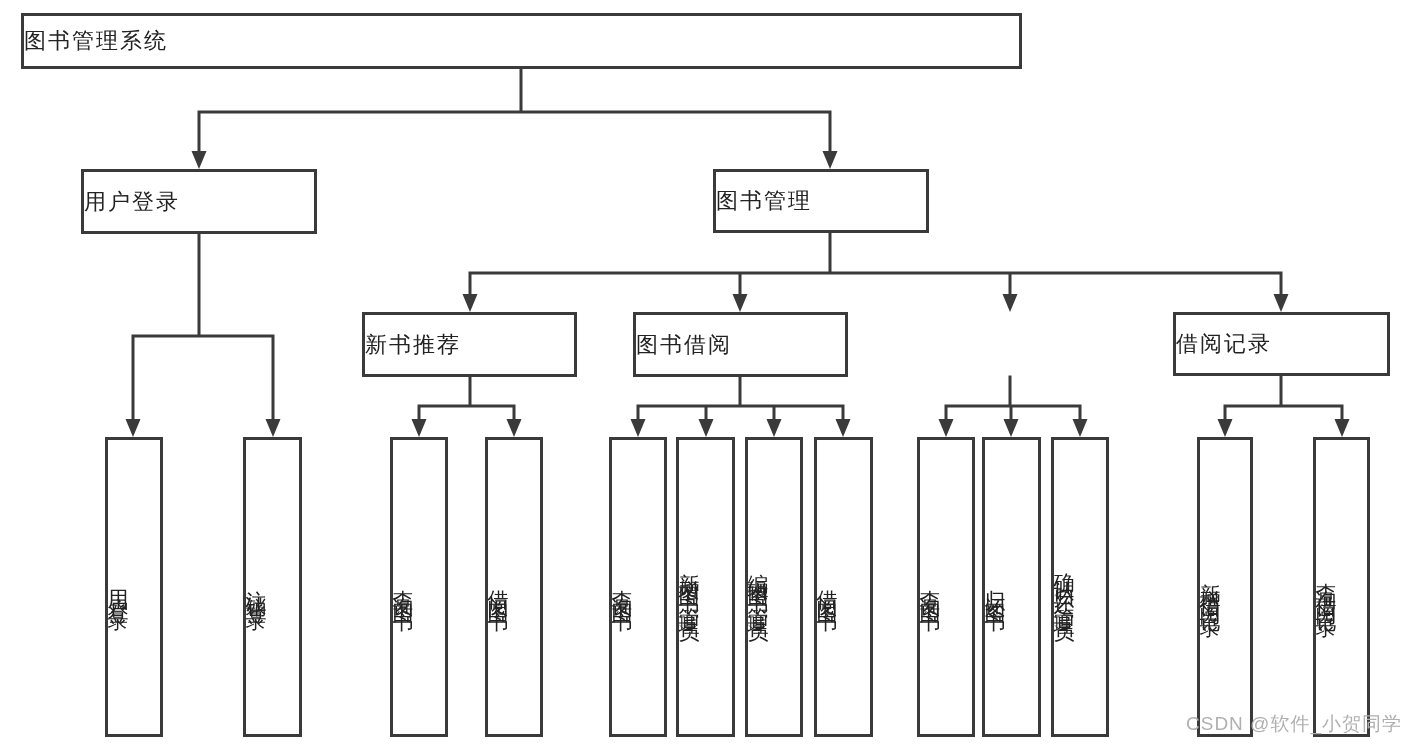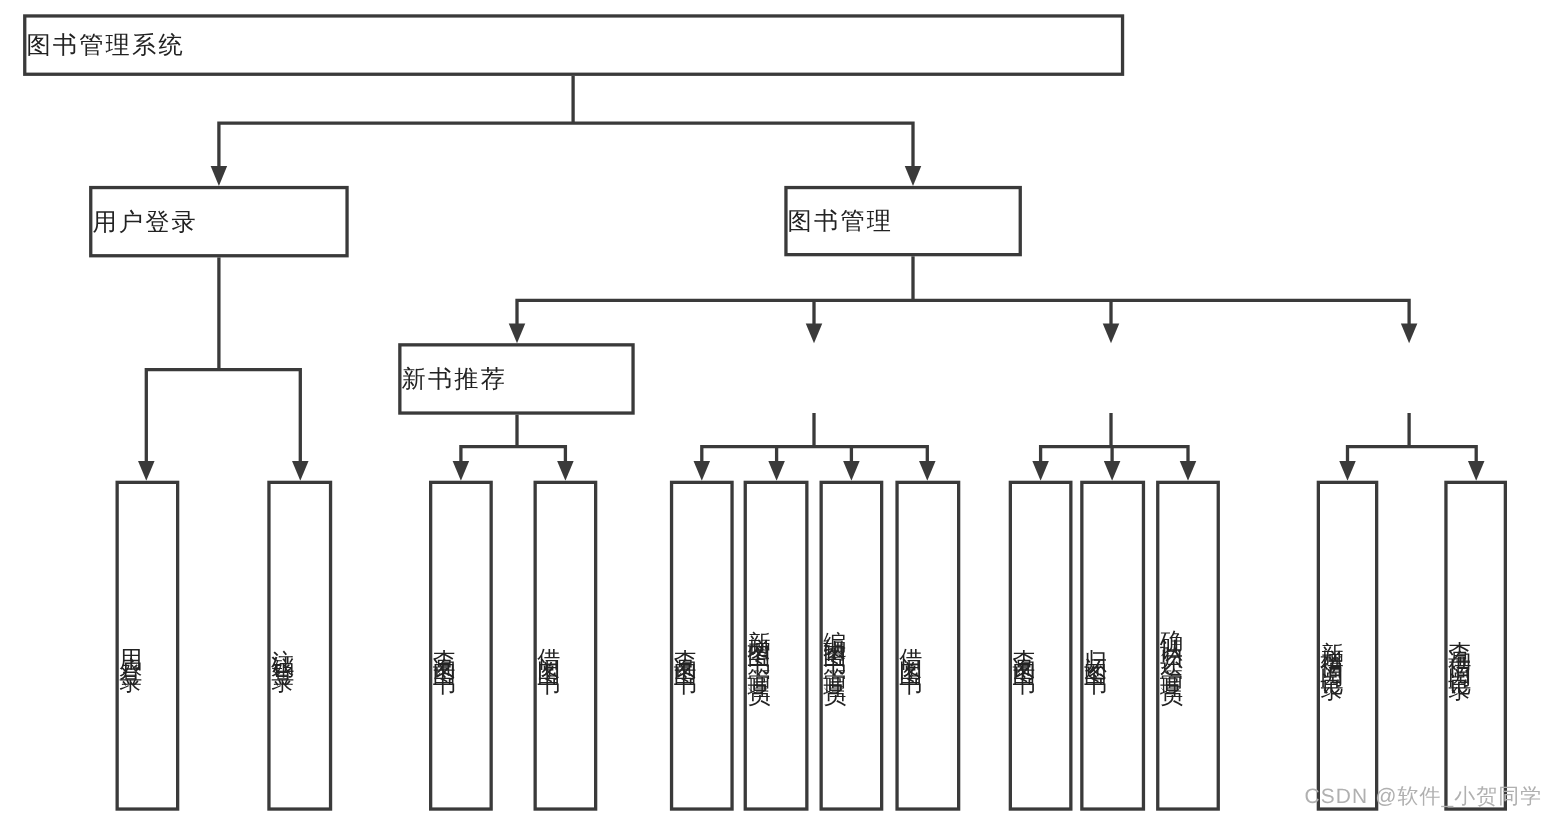--- a/index.html
+++ b/index.html
@@ -105,20 +105,26 @@
   <div class="box box-h" style="left:81px;top:169px;width:236px;height:65px">
     <span>用户登录</span>
   </div>
   <div class="box box-h" style="left:713px;top:169px;width:216px;height:64px">
     <span>图书管理</span>
   </div>
 
   <div class="box box-h" style="left:362px;top:312px;width:215px;height:65px">
     <span>新书推荐</span>
   </div>
+  <div class="box box-h" style="left:633px;top:312px;width:215px;height:65px">
+    <span>图书借阅</span>
+  </div>
+  <div class="box box-h" style="left:1173px;top:312px;width:217px;height:64px">
+    <span>借阅记录</span>
+  </div>
 
   <div class="box box-v" style="left:105px;top:437px;width:58px;height:300px">
     <span>用户登录</span>
   </div>
   <div class="box box-v" style="left:243px;top:437px;width:59px;height:300px">
     <span>注销登录</span>
   </div>
 
   <div class="box box-v" style="left:390px;top:437px;width:58px;height:300px">
     <span>查询图书</span>

